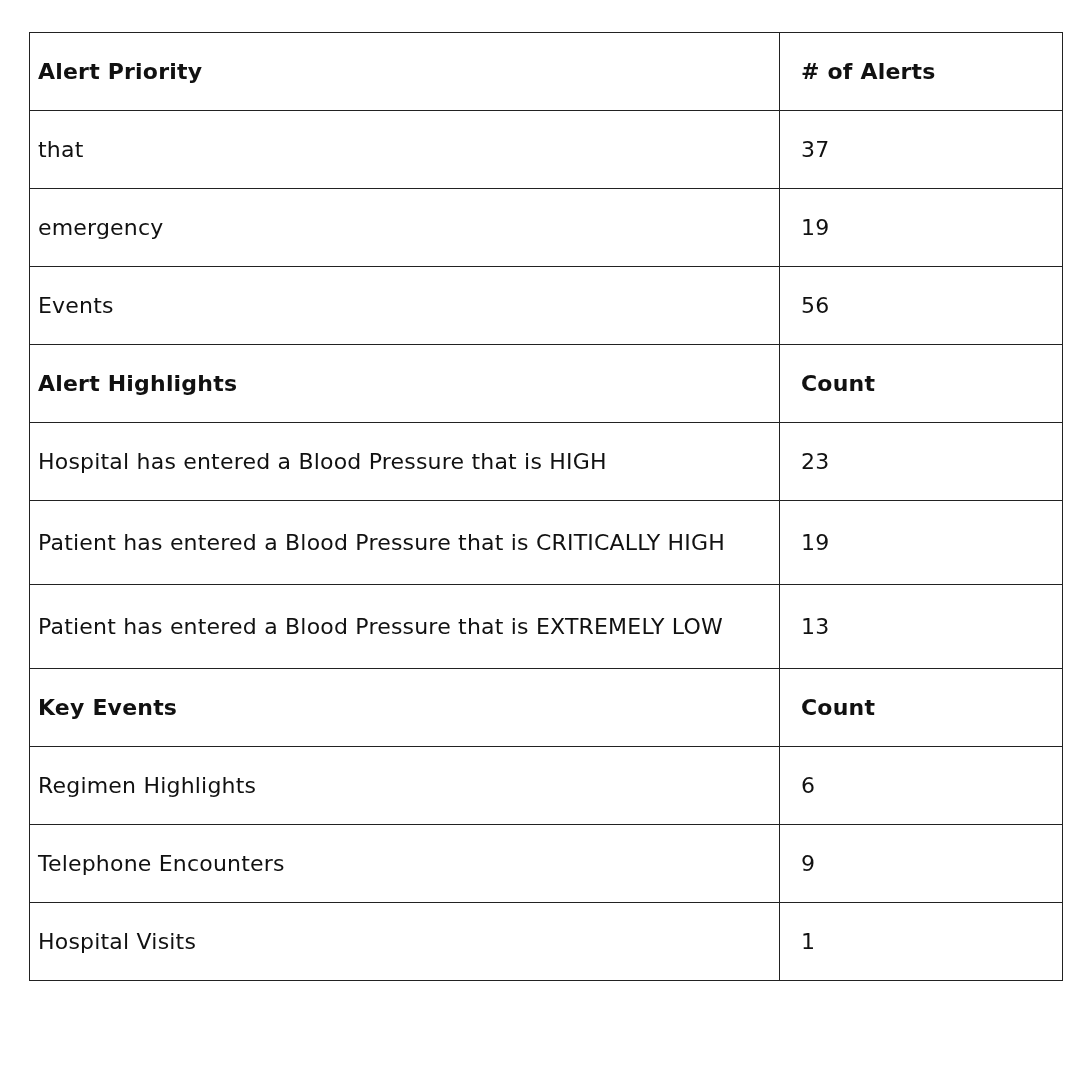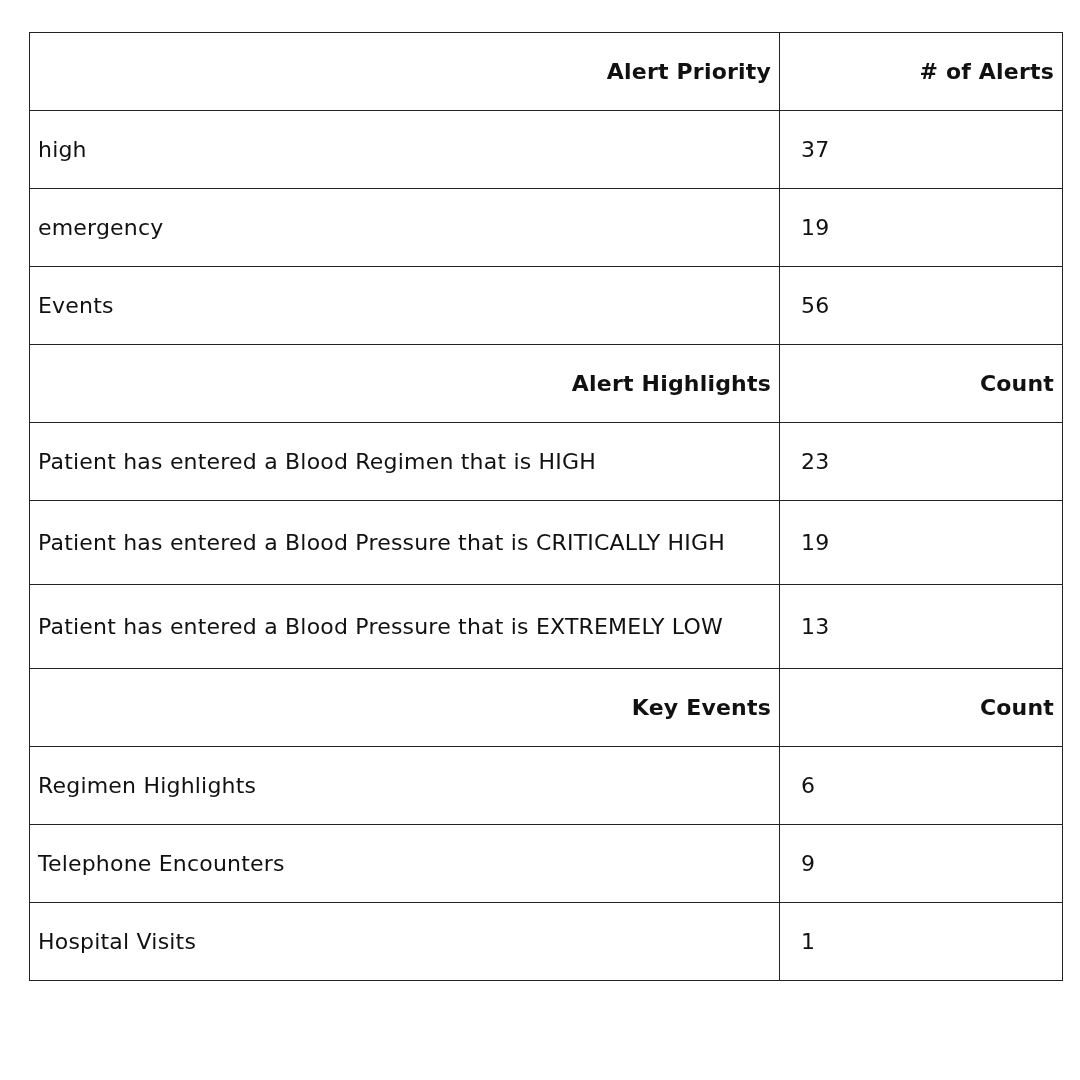--- a/index.html
+++ b/index.html
@@ -15,50 +15,50 @@
       font-size: 22px;
       line-height: 34px;
       vertical-align: middle;
       font-weight: 400;
       letter-spacing: 0.2px;
     }
     table.summary td.c1 { width: 733px; }
     table.summary td.c2 { width: 253px; padding-left: 21px; }
     tr.single td { height: 77px; }
     tr.double td { height: 83px; }
-    tr.head td { font-weight: 700; text-align: right; }
+    tr.head td { font-weight: 700; }
   </style>
 </head>
 <body>
 
 <table class="summary">
   <tbody>
     <tr class="single head">
       <td class="c1">Alert Priority</td>
       <td class="c2"># of Alerts</td>
     </tr>
     <tr class="single">
-      <td class="c1">high</td>
+      <td class="c1">that</td>
       <td class="c2">37</td>
     </tr>
     <tr class="single">
       <td class="c1">emergency</td>
       <td class="c2">19</td>
     </tr>
     <tr class="single">
       <td class="c1">Events</td>
       <td class="c2">56</td>
     </tr>
 
     <tr class="single head">
       <td class="c1">Alert Highlights</td>
       <td class="c2">Count</td>
     </tr>
     <tr class="single">
-      <td class="c1">Patient has entered a Blood Regimen that is HIGH</td>
+      <td class="c1">Hospital has entered a Blood Pressure that is HIGH</td>
       <td class="c2">23</td>
     </tr>
     <tr class="double">
       <td class="c1">Patient has entered a Blood Pressure that is CRITICALLY HIGH</td>
       <td class="c2">19</td>
     </tr>
     <tr class="double">
       <td class="c1">Patient has entered a Blood Pressure that is EXTREMELY LOW</td>
       <td class="c2">13</td>
     </tr>

